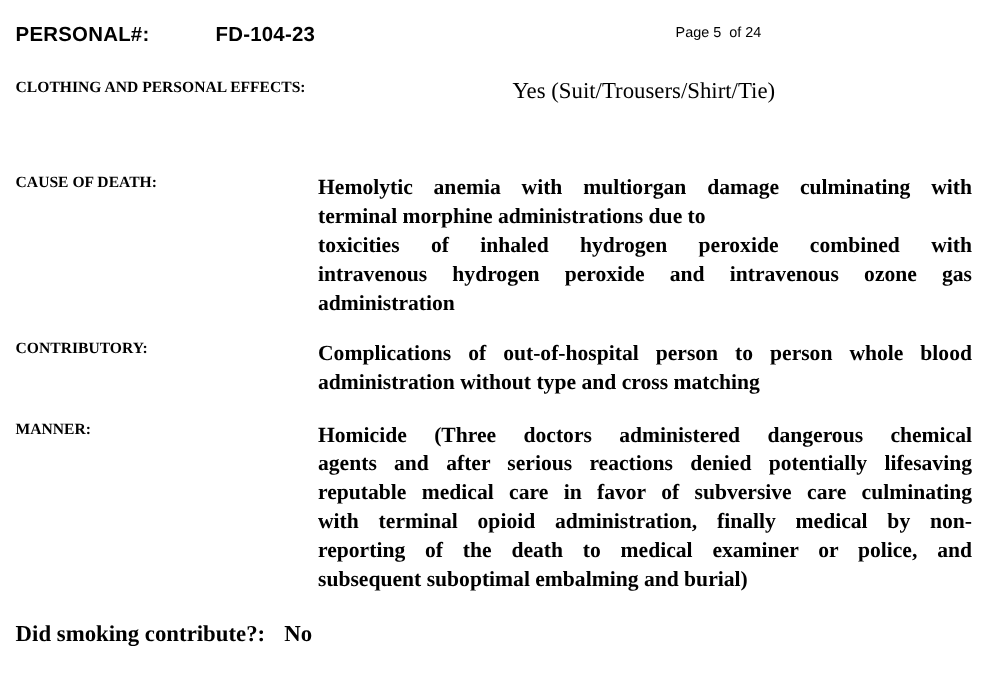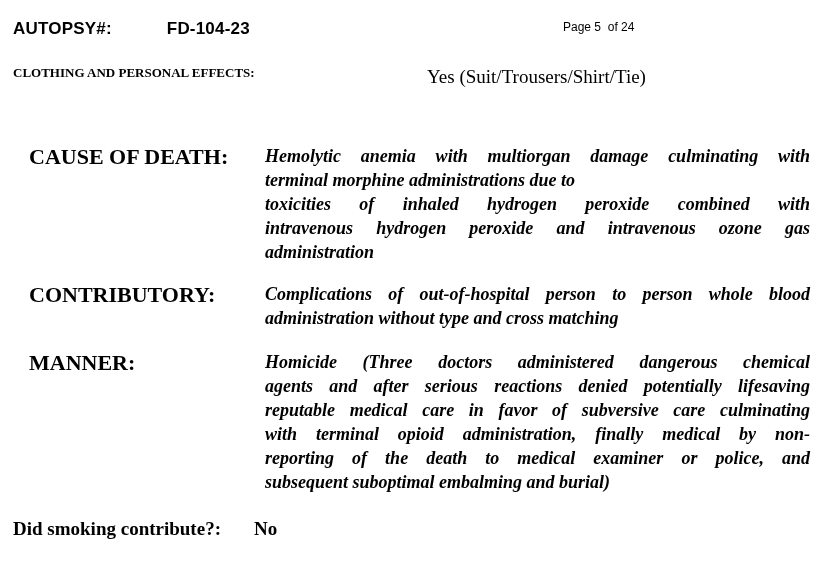--- a/index.html
+++ b/index.html
@@ -55,62 +55,61 @@
     font-size: 19px;
   }
   
   .section {
     position: absolute;
     left: 0;
     width: 820px;
   }
   .sec-label {
     position: absolute;
-    left: 29px;
+    left: 13px;
     top: 0;
     font-weight: bold;
-    font-size: 22px;
+    font-size: 13px;
     white-space: nowrap;
   }
   .sec-body {
     position: absolute;
     left: 265px;
     top: 0;
     width: 545px;
     font-weight: bold;
     font-size: 18px;
     line-height: 24px;
   }
   .line {
     text-align: left;
     white-space: normal;
-    font-style: italic;
   }
   .line.j {
     text-align: justify;
     text-align-last: justify;
   }
   
   .smoking-row {
     position: absolute;
     left: 13px;
     top: 518px;
     font-weight: bold;
     font-size: 19px;
   }
   .smoking-row .val {
-    margin-left: 33px;
+    margin-left: 16px;
   }
 </style>
 </head>
 <body>
 
 <div class="page">
 
-  <div class="autopsy-line"><span>AUTOPSY#:</span><span class="num">FD-104-23</span></div>
+  <div class="autopsy-line"><span>PERSONAL#:</span><span class="num">FD-104-23</span></div>
 
   <div class="page-info">Page 5  of 24</div>
 
   <div class="clothing-label">CLOTHING AND PERSONAL EFFECTS:</div>
   <div class="clothing-value">Yes (Suit/Trousers/Shirt/Tie)</div>
 
   <div id="sections">
       <div class="section" style="top: 144px;">
         <div class="sec-label">CAUSE OF DEATH:</div>
         <div class="sec-body">

